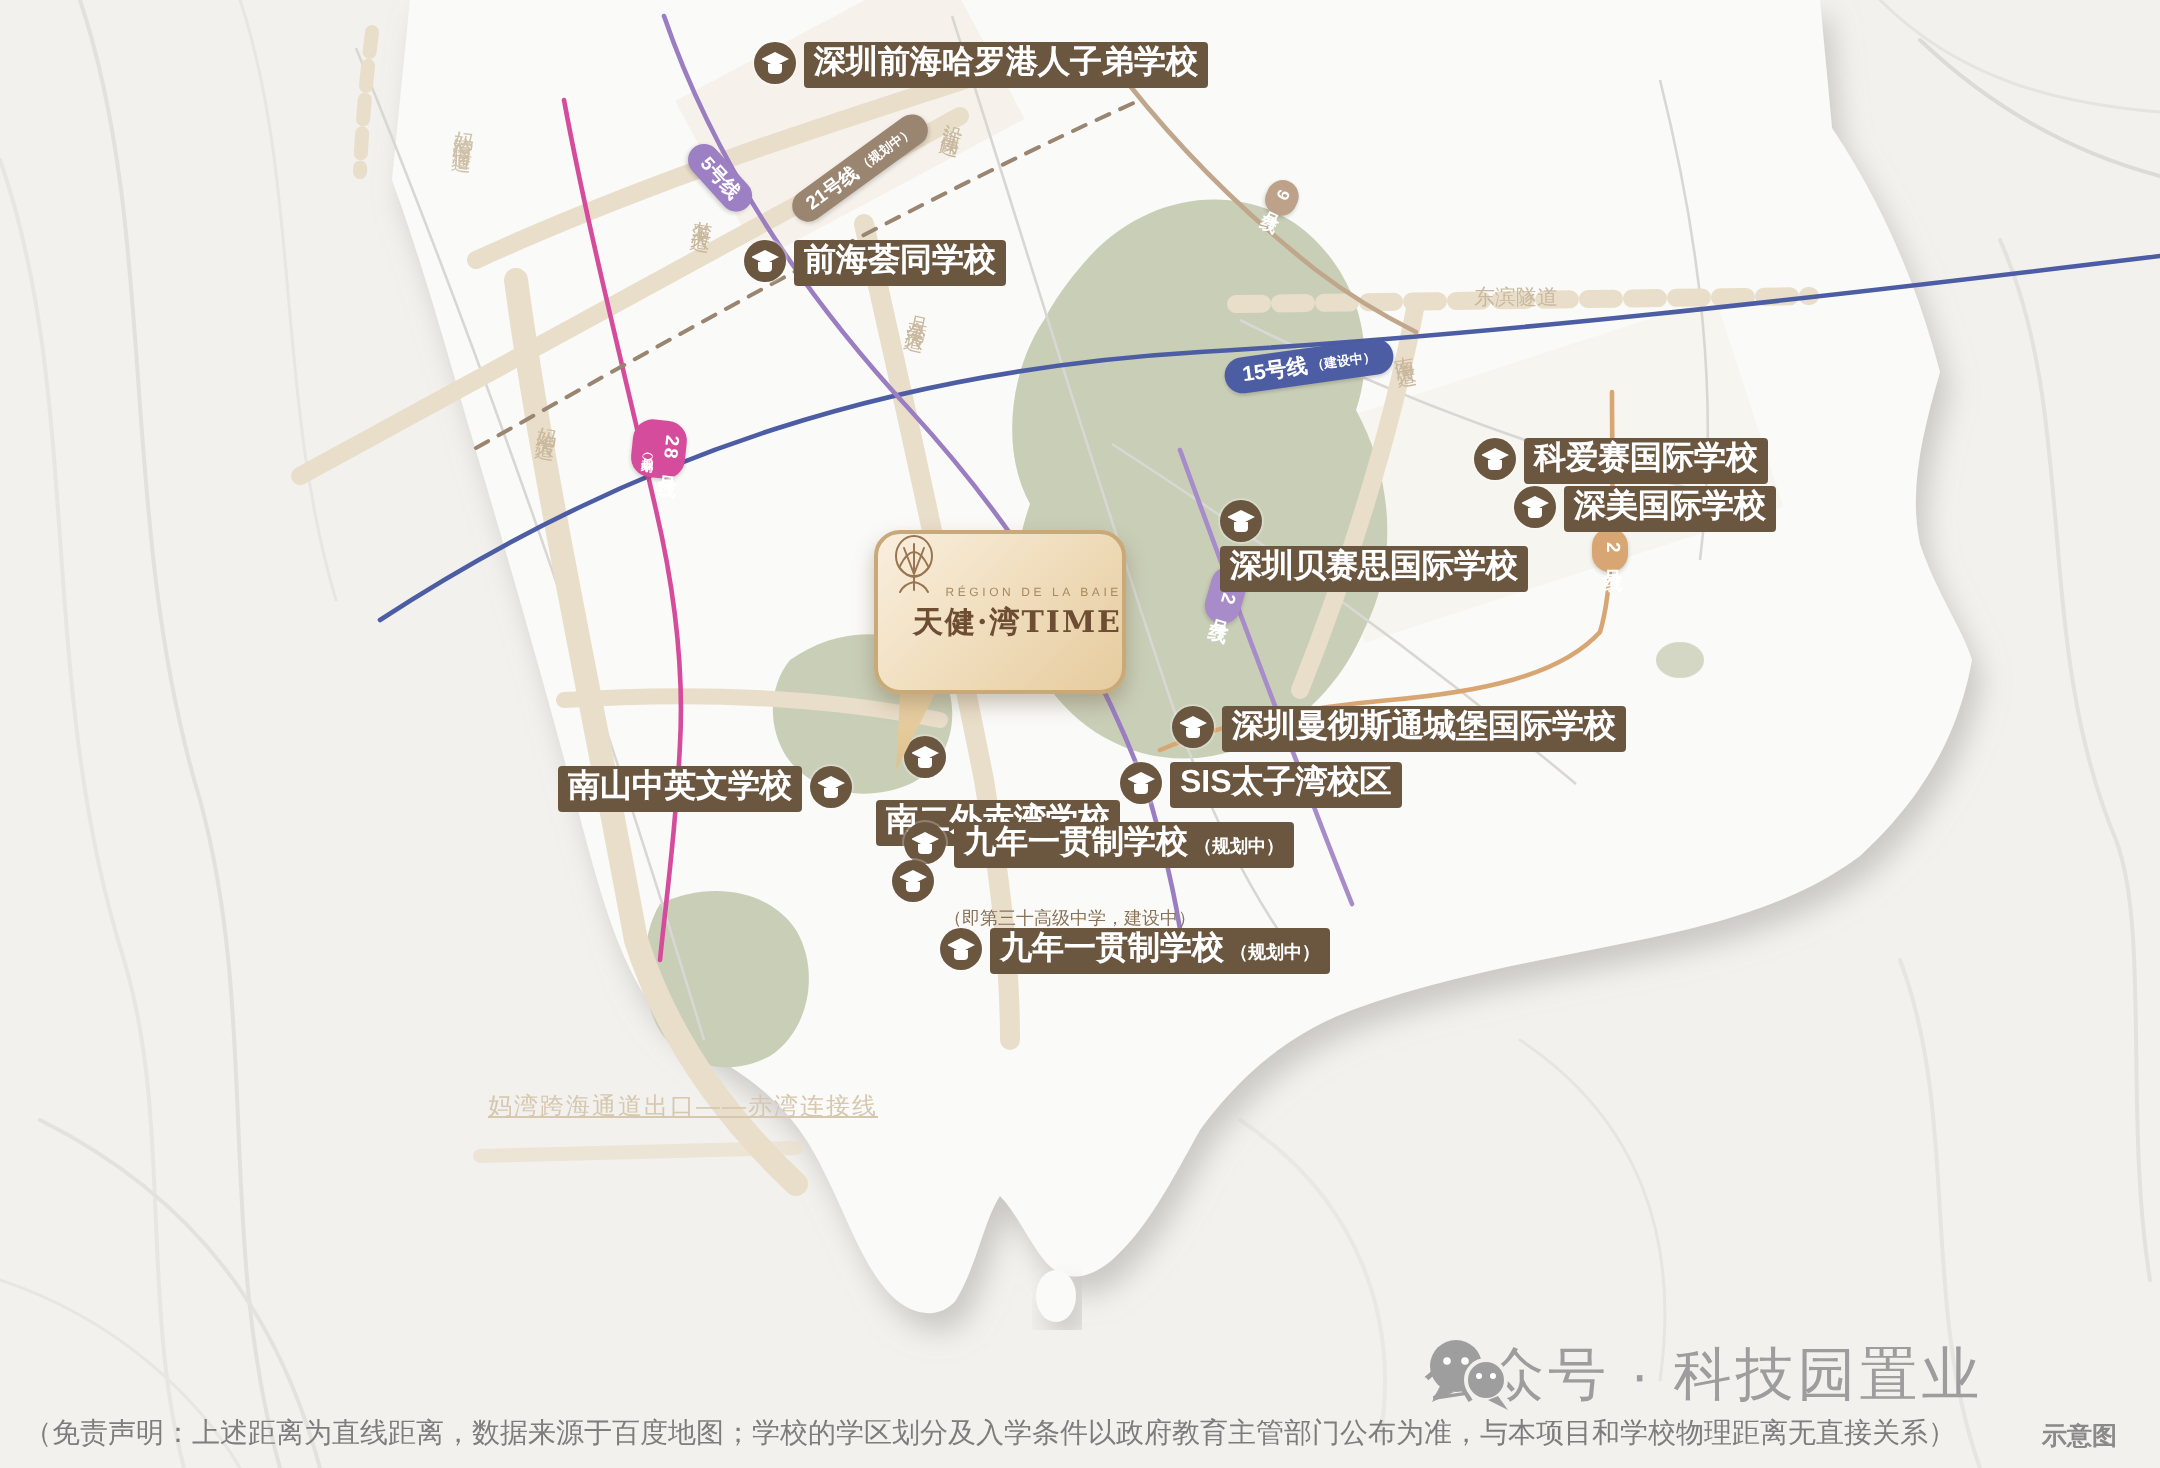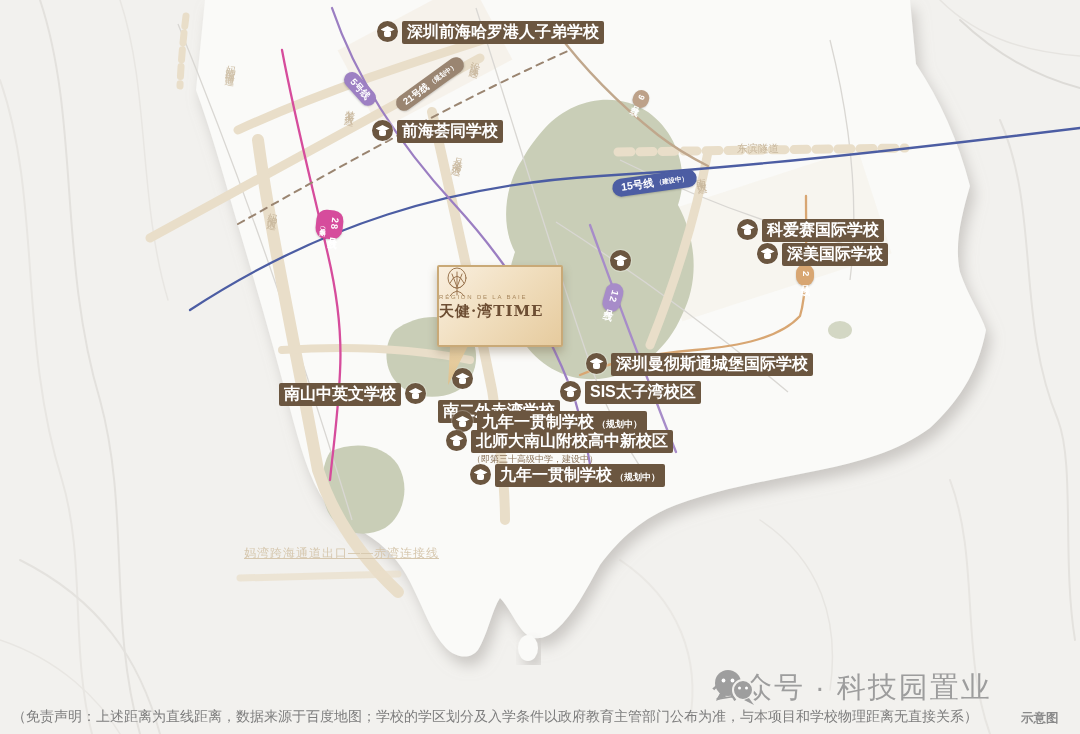--- a/index.html
+++ b/index.html
@@ -54,22 +54,22 @@
   .r2{left:344px;top:102px;transform:rotate(9deg);}
   .r3{left:470px;top:54px;transform:rotate(14deg);}
   .r4{left:452px;top:150px;transform:rotate(12deg);}
   .r5{left:737px;top:142px;font-size:10.5px;}
   .r6{left:692px;top:170px;transform:rotate(-10deg);}
   .r7{left:244px;top:545px;font-size:12px;color:#d6c7ae;letter-spacing:1px;text-decoration:underline;}
 
   
   #card{position:absolute;left:437px;top:265px;width:122px;height:78px;z-index:9;
         background:linear-gradient(135deg,#f9efdf 0%,#f1dfc0 45%,#e6cb9e 100%);
-        border:2px solid #c9a977;border-radius:2px;
-        display:flex;flex-direction:column;align-items:flex-start;justify-content:center;
+        border:2px solid #c9a977;border-radius:13px;
+        display:flex;flex-direction:column;align-items:flex-end;justify-content:center;
         box-shadow:0 5px 10px rgba(110,90,60,.35);}
   #card-tail{position:absolute;left:448px;top:340px;width:20px;height:46px;z-index:8;
         background:linear-gradient(#ecd6ad,#dfc08c);clip-path:polygon(0 0,100% 0,12% 100%);
         transform:rotate(6deg);}
   .brand-en{font-size:6px;letter-spacing:1.8px;color:#a9895f;margin-top:3px;}
   .brand-cn{font-family:"DejaVu Serif","Liberation Serif",serif;font-size:15px;color:#6d4e33;
             font-weight:700;letter-spacing:1px;margin-top:2px;}
 
   
   #wechat{position:absolute;left:712px;top:668px;display:flex;align-items:center;gap:10px;z-index:10;}
@@ -223,20 +223,23 @@
       </span>
   </div>
   <div class="school s3">
     <span class="gicon"></span>
     <span class="slabel">
         <span>深美国际学校</span>
       </span>
   </div>
   <div class="school s4">
     <span class="gicon"></span>
+    <span class="slabel">
+        <span>深圳贝赛思国际学校</span>
+      </span>
   </div>
   <div class="school s5">
     <span class="gicon"></span>
     <span class="slabel">
         <span>深圳曼彻斯通城堡国际学校</span>
       </span>
   </div>
   <div class="school s6">
     <span class="gicon"></span>
     <span class="slabel">
@@ -257,23 +260,20 @@
   </div>
   <div class="school s9">
     <span class="gicon"></span>
     <span class="slabel">
         <span>九年一贯制学校</span>
         <span class="ssuffix">（规划中）</span>
       </span>
   </div>
   <div class="school s10">
     <span class="gicon"></span>
-    <span class="slabel">
-        <span>北师大南山附校高中新校区</span>
-      </span>
     <span class="snote">（即第三十高级中学，建设中）</span>
   </div>
   <div class="school s11">
     <span class="gicon"></span>
     <span class="slabel">
         <span>九年一贯制学校</span>
         <span class="ssuffix">（规划中）</span>
       </span>
   </div>
 

